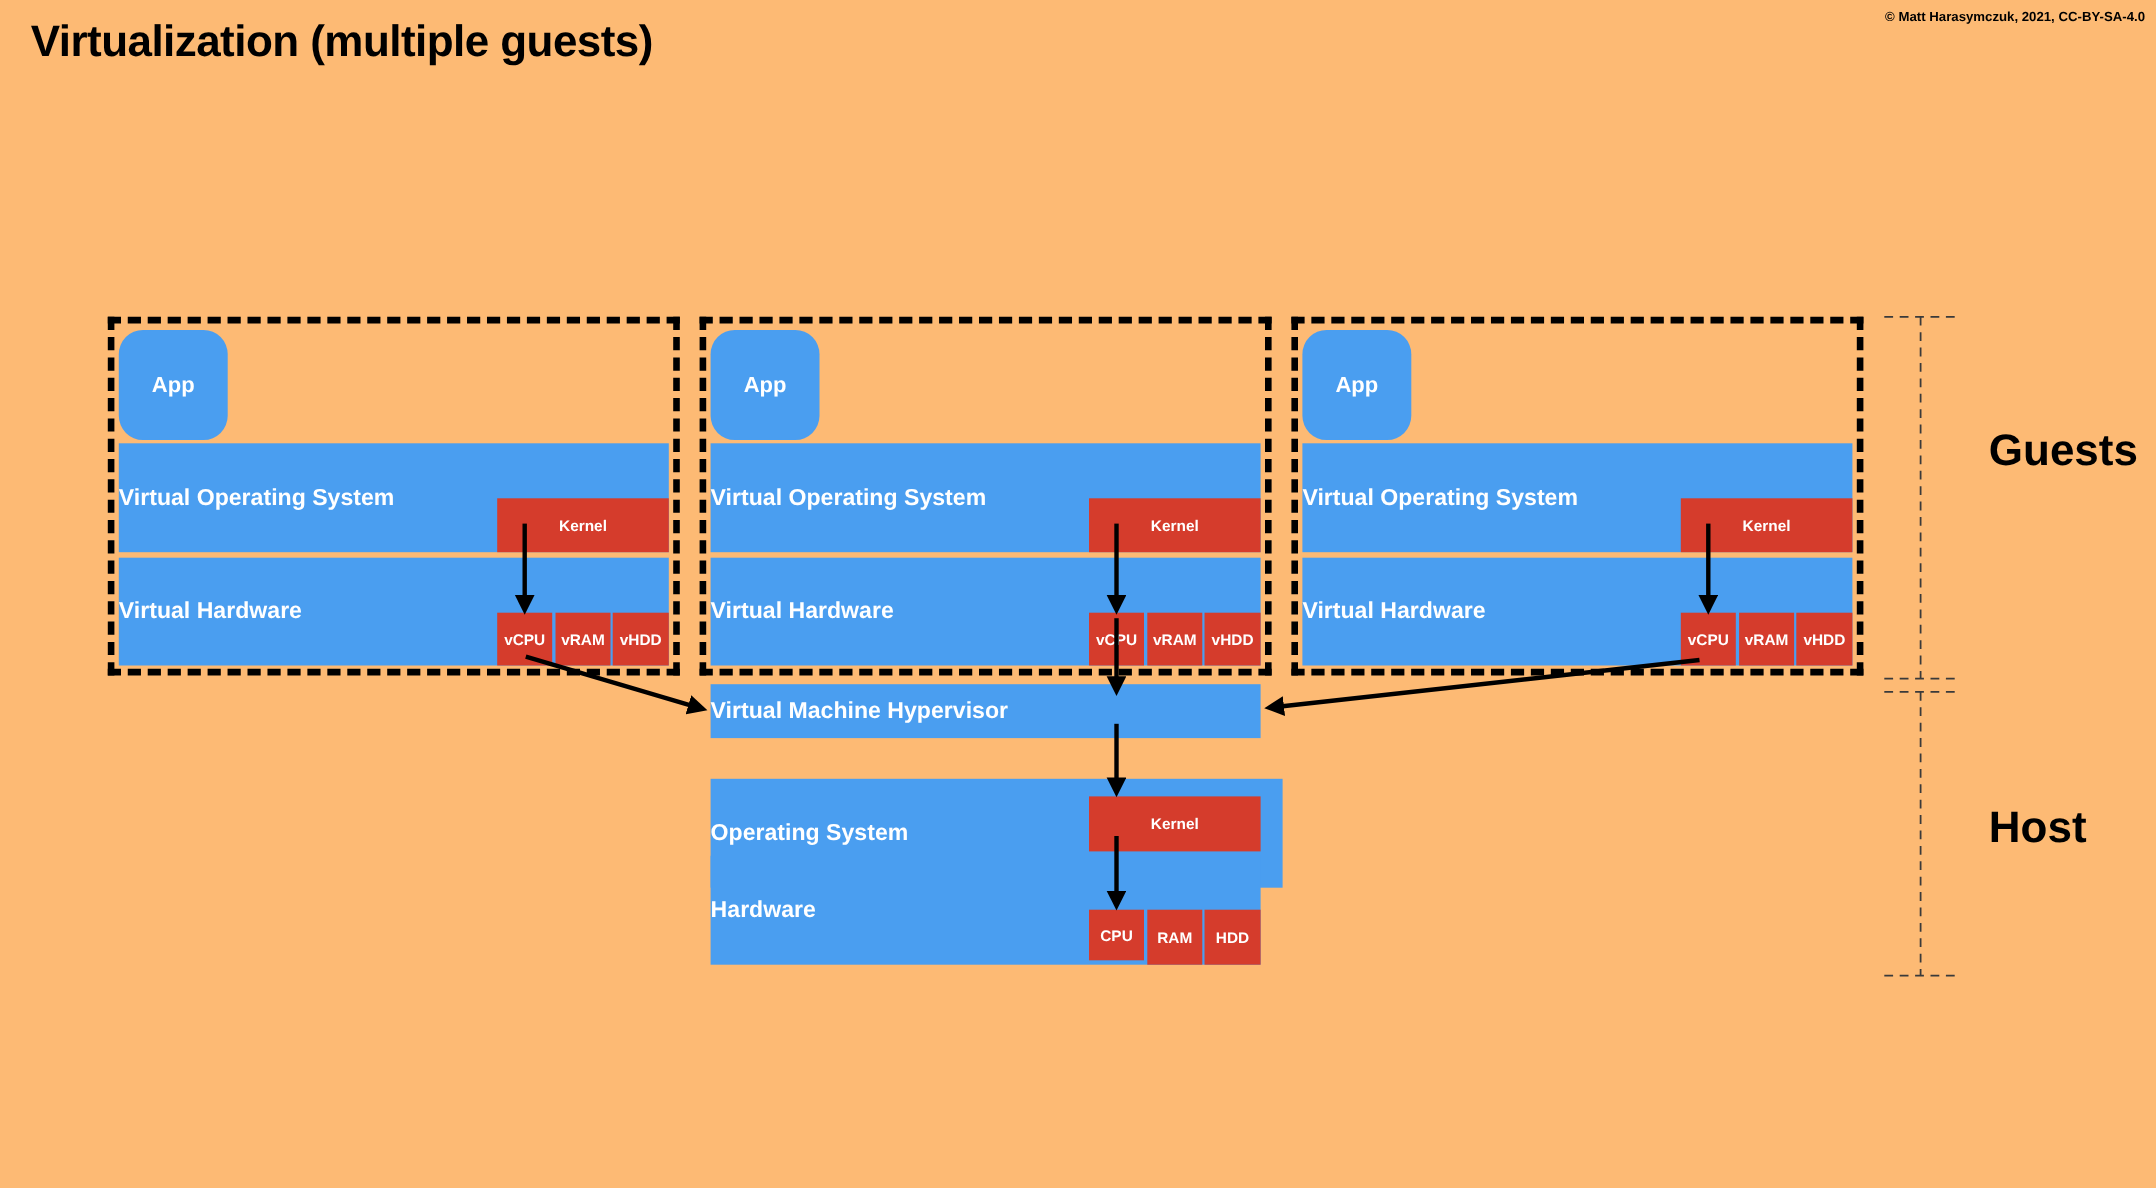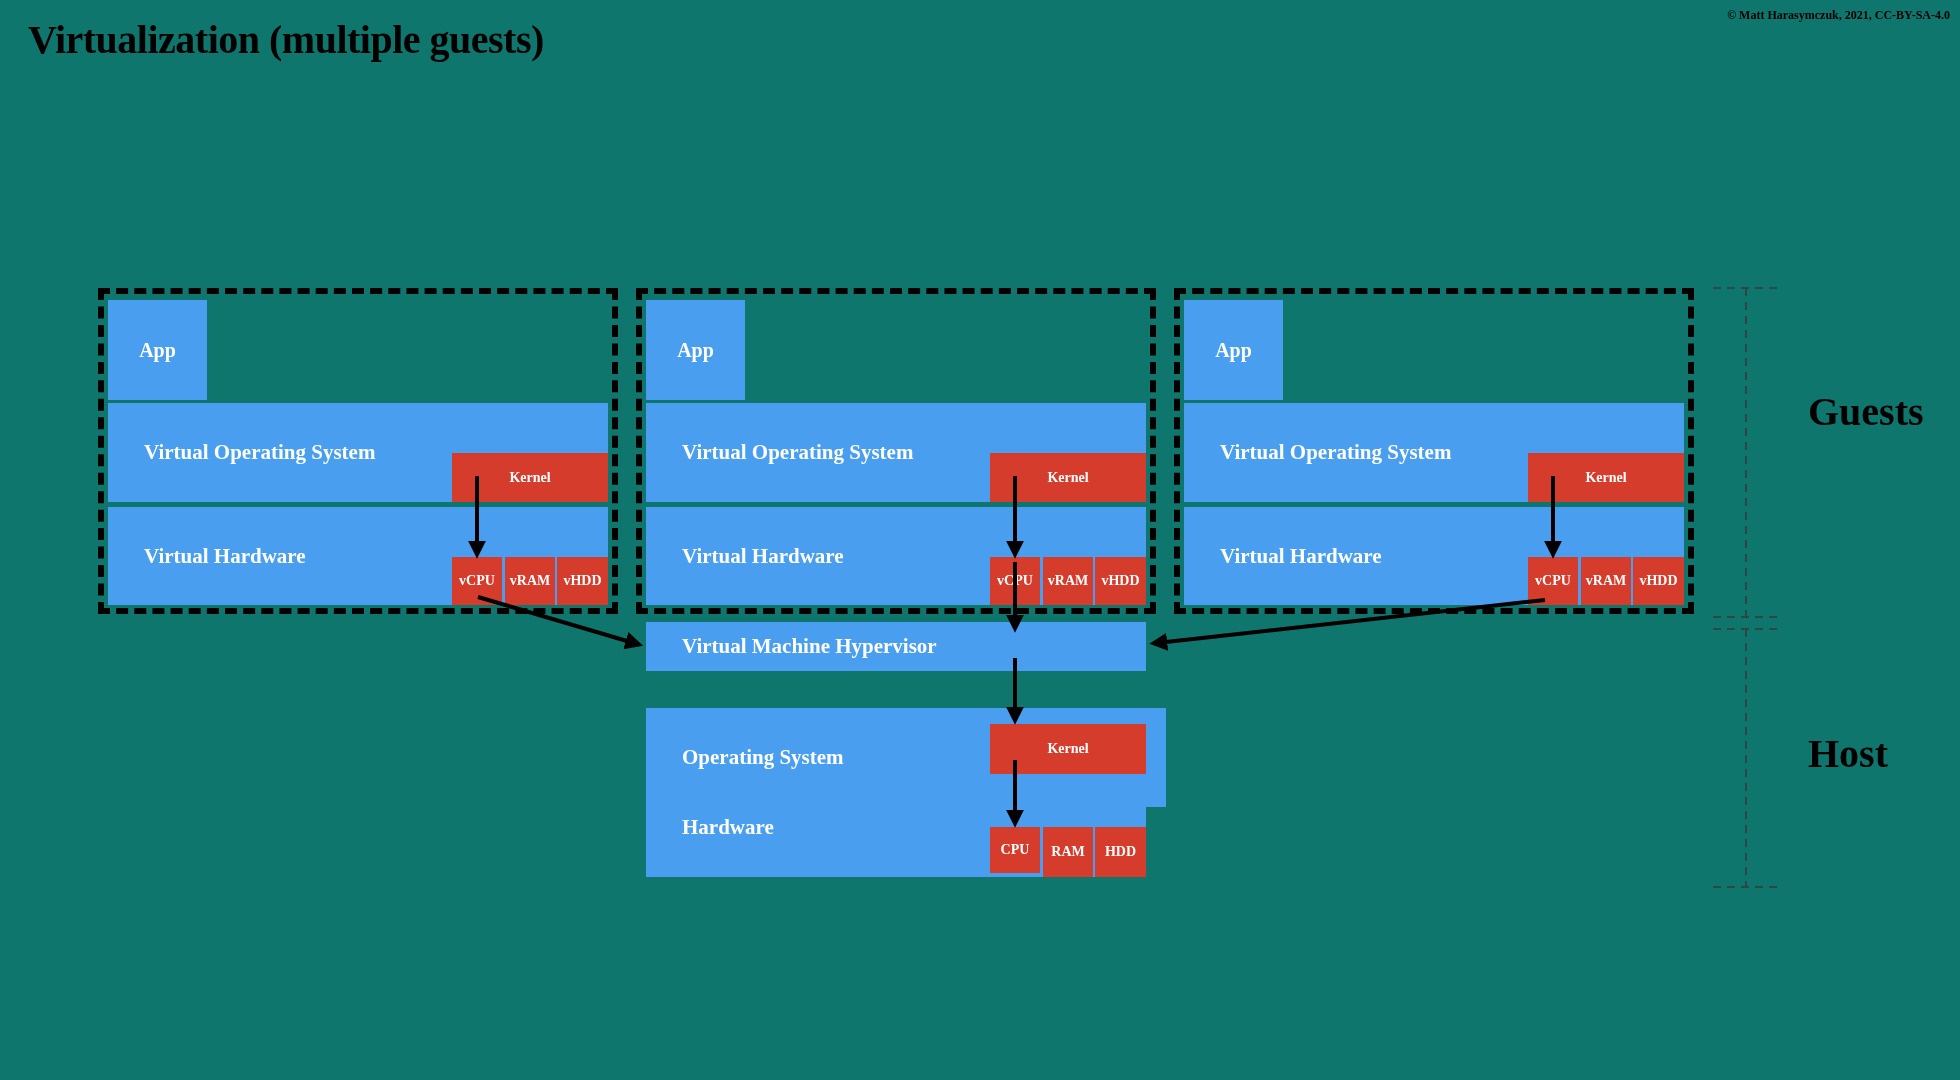--- a/index.html
+++ b/index.html
@@ -1,31 +1,31 @@
 <!DOCTYPE html>
 <html><head>
 <meta charset="utf-8">
 <style>
   html,body{margin:0;padding:0;background:#fff;}
   .canvas{
-    position:relative;width:1960px;height:1080px;background:#0f766e;overflow:hidden;
-    font-family:Liberation Serif, serif;
+    position:relative;width:1960px;height:1080px;background:#fdba74;overflow:hidden;
+    font-family:Liberation Sans, sans-serif;
     --blue:#4a9ef0;--red:#d53c2c;--ink:#000000;--bracket:#3a3a3a;
   }
   .title{position:absolute;left:28px;top:16px;font-size:40px;font-weight:bold;color:#000;letter-spacing:-0.5px;}
   .copyright{position:absolute;right:10px;top:8px;font-size:12px;font-weight:bold;color:#000;}
 
   
   .guest{position:absolute;top:288px;width:520px;height:326px;border:6px dashed var(--ink);box-sizing:border-box;}
   .g1{left:98px;} .g2{left:636px;} .g3{left:1174px;}
 
   
   .bar,.app{position:absolute;background:var(--blue);display:flex;align-items:center;}
-  .bar{padding-left:36px;box-sizing:border-box;}
-  .app{justify-content:center;}
+  .bar{box-sizing:border-box;}
+  .app{justify-content:center;border-radius:22px;}
   .redbox{position:absolute;background:var(--red);display:flex;align-items:center;justify-content:center;}
   .lbl{color:#fff;font-weight:bold;}
   .bar .lbl{font-size:21px;}
   .app .lbl{font-size:20px;}
   .kern .lbl{font-size:14px;}
   .chip .lbl{font-size:14px;}
 
   
   .guest .app {left:4px;  top:6px;   width:99px; height:100px;}
   .guest .vos {left:4px;  top:109px; width:500px;height:99px;}

